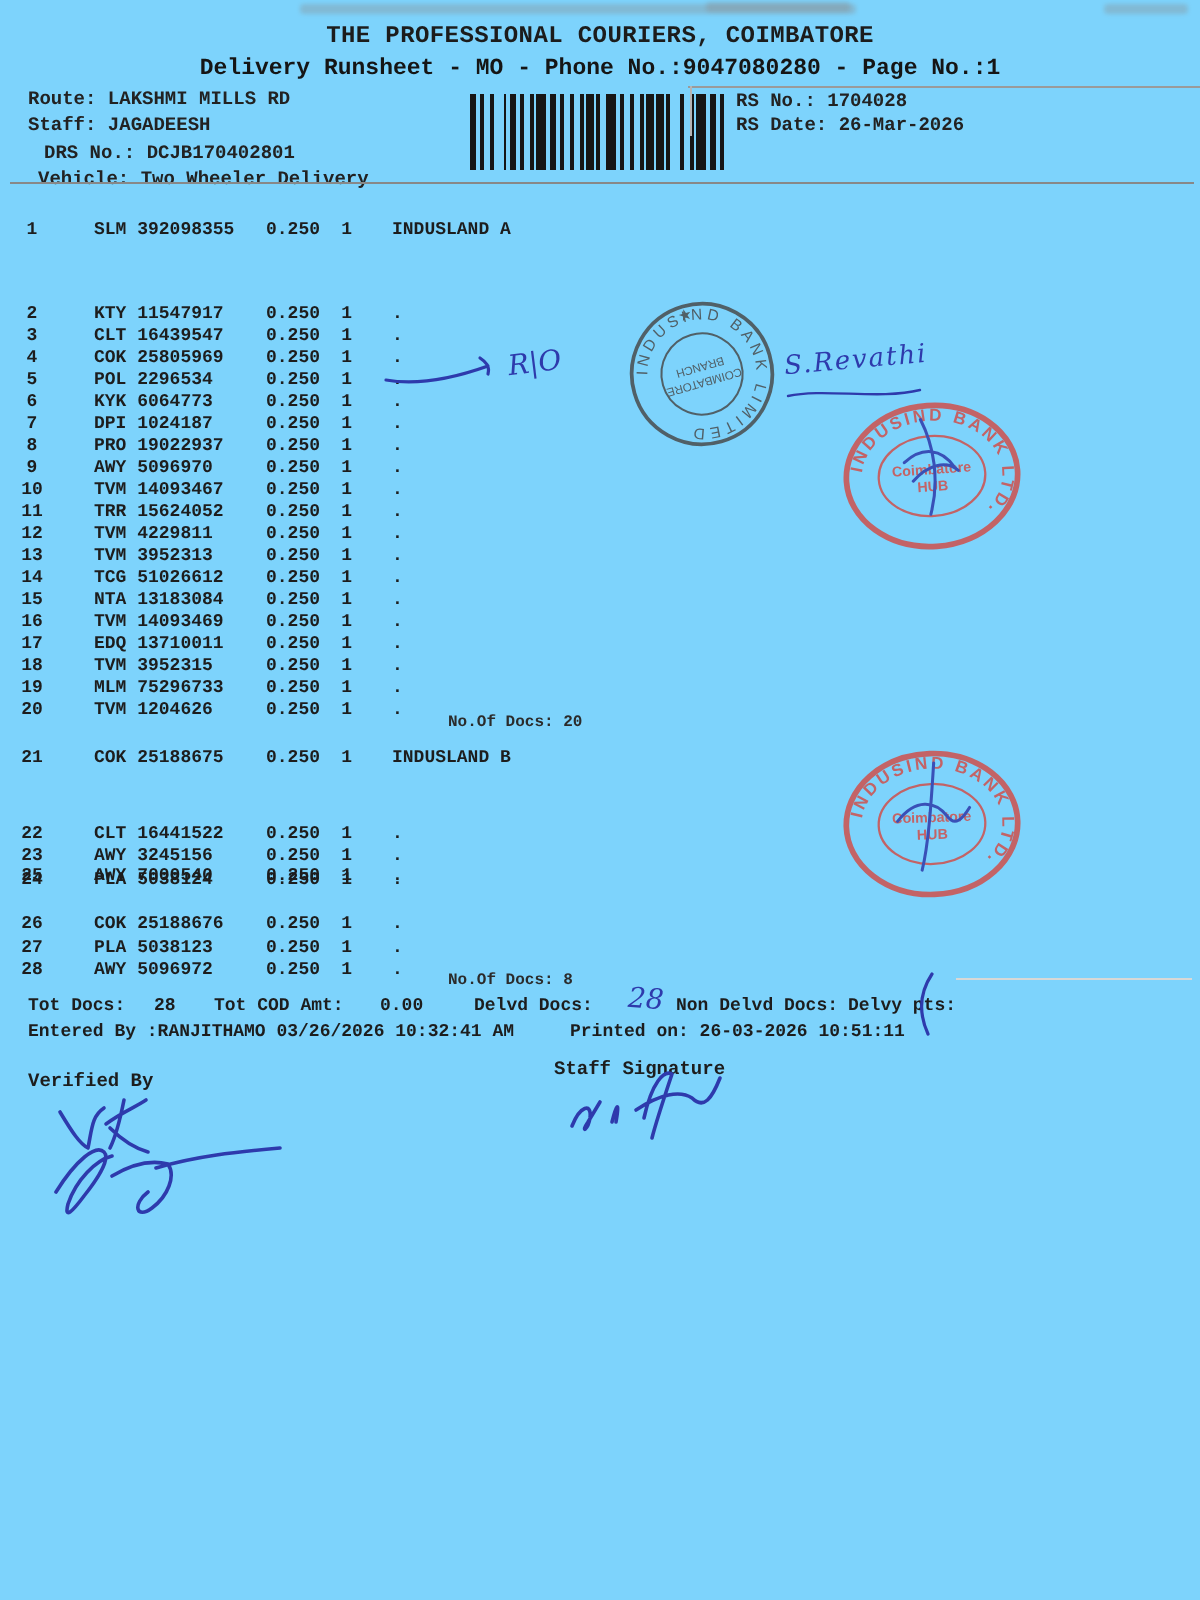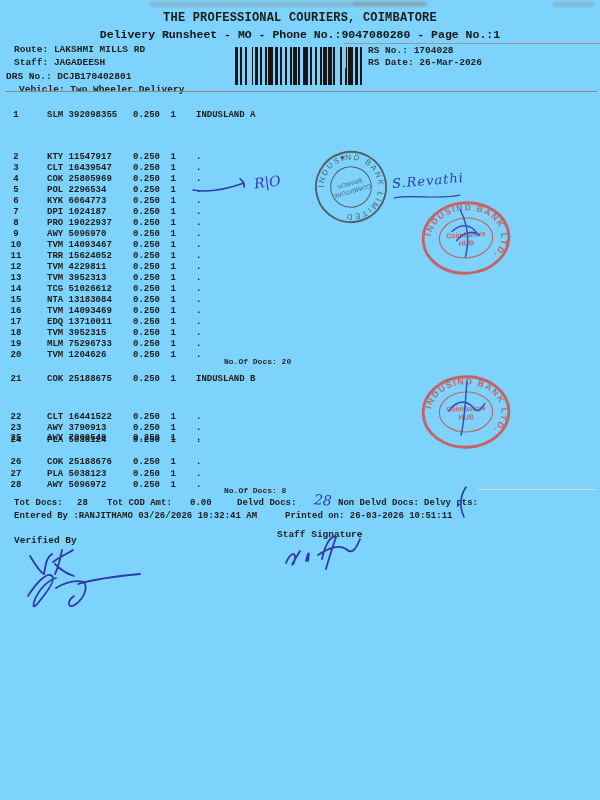--- a/index.html
+++ b/index.html
@@ -59,21 +59,21 @@
 
   <div class="smudge" style="left:150px;top:2px;width:278px;height:5px;"></div>
   <div class="smudge" style="left:353px;top:1px;width:72px;height:5px;"></div>
   <div class="smudge" style="left:552px;top:2px;width:42px;height:5px;"></div>
 
   <div class="abs title">THE PROFESSIONAL COURIERS, COIMBATORE</div>
   <div class="abs subtitle">Delivery Runsheet - MO - Phone No.:9047080280 - Page No.:1</div>
 
   <div class="abs info" style="left:14px;top:44px;"><span>Route:</span> <span>LAKSHMI MILLS RD</span></div>
   <div class="abs info" style="left:14px;top:57px;"><span>Staff:</span> <span>JAGADEESH</span></div>
-  <div class="abs info" style="left:6px;top:71px;font-family:Liberation Mono, monospace;"><span>DRS No.:</span> <span>DCJB170402801</span></div>
+  <div class="abs info" style="left:22px;top:71px;font-family:Liberation Mono, monospace;"><span>DRS No.:</span> <span>DCJB170402801</span></div>
   <div class="abs info" style="left:19px;top:84px;"><span>Vehicle:</span> <span>Two Wheeler Delivery</span></div>
 
   <div class="barcode">
       <span class="bar" style="flex-grow: 2;"></span>
       <span class="gap" style="flex-grow: 1;"></span>
       <span class="bar" style="flex-grow: 1;"></span>
       <span class="gap" style="flex-grow: 2;"></span>
       <span class="bar" style="flex-grow: 1;"></span>
       <span class="gap" style="flex-grow: 3;"></span>
       <span class="bar" style="flex-grow: 1;"></span>
@@ -281,21 +281,21 @@
       </div>
       <div class="trow" style="top: 412px;">
         <span class="col-sno">22</span>
         <span class="col-con">CLT 16441522</span>
         <span class="col-wt">0.250</span>
         <span class="col-pcs">1</span>
         <span class="col-cons">.</span>
       </div>
       <div class="trow" style="top: 423.3px;">
         <span class="col-sno">23</span>
-        <span class="col-con">AWY 3790913</span>
+        <span class="col-con">AWY 3245156</span>
         <span class="col-wt">0.250</span>
         <span class="col-pcs">1</span>
         <span class="col-cons">.</span>
       </div>
       <div class="trow" style="top: 434.6px;">
         <span class="col-sno">24</span>
         <span class="col-con">PLA 5038124</span>
         <span class="col-wt">0.250</span>
         <span class="col-pcs">1</span>
         <span class="col-cons">.</span>

